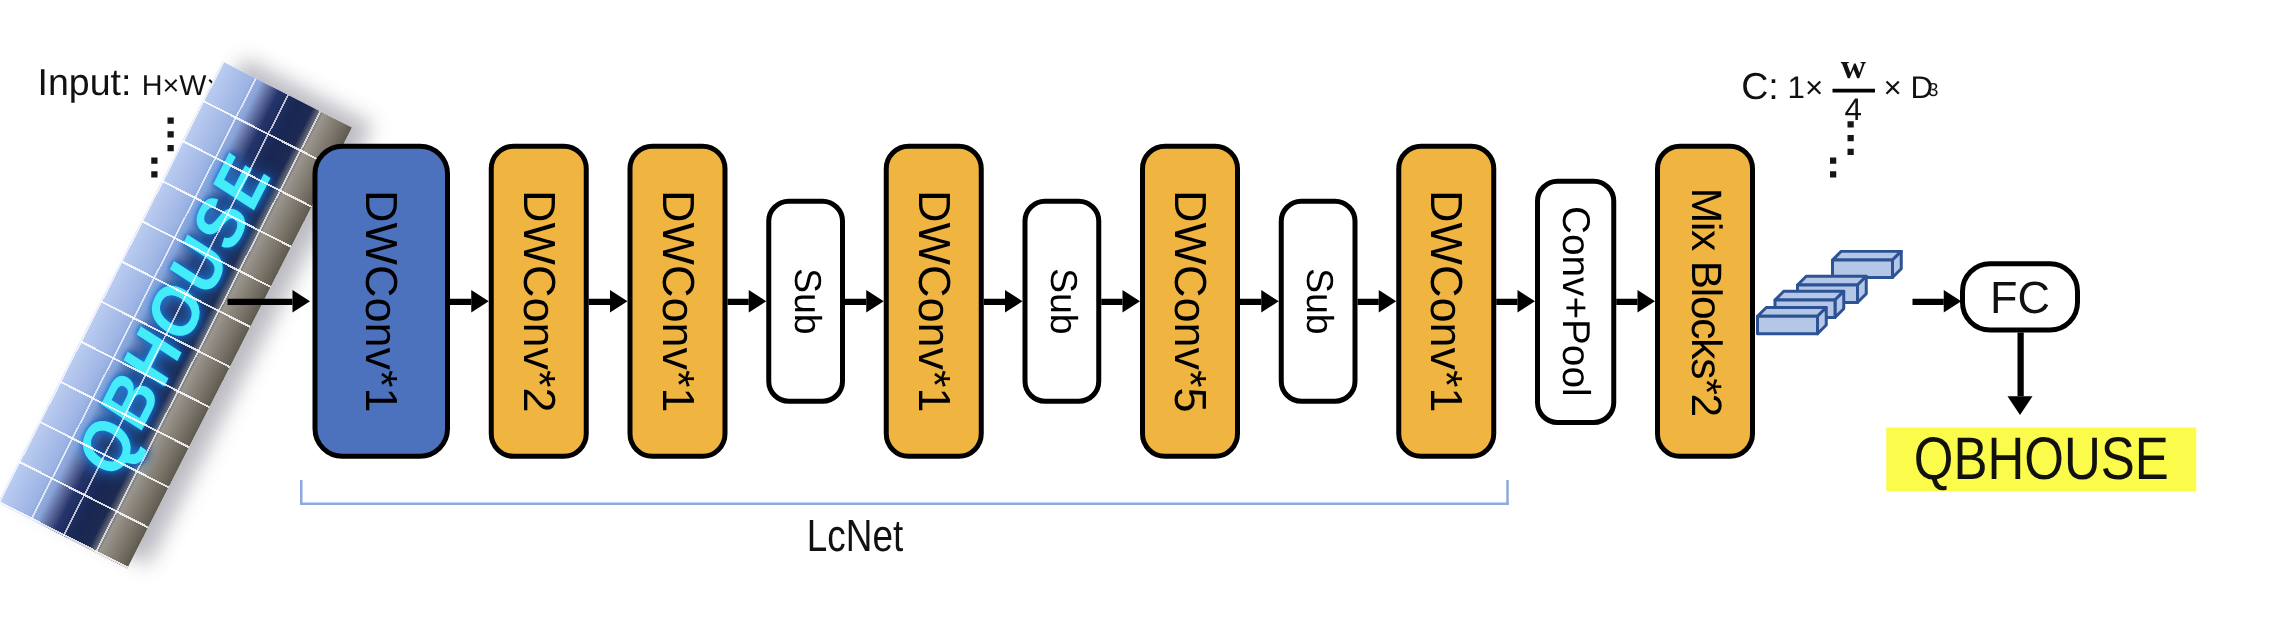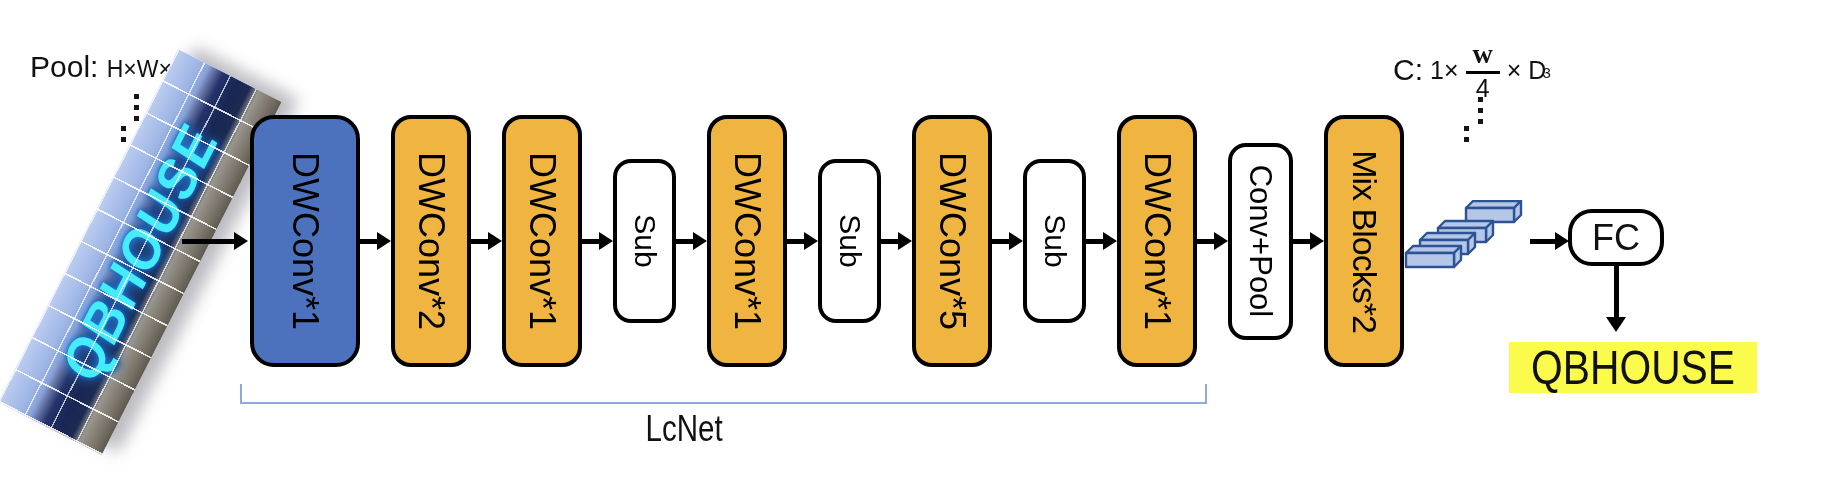--- a/index.html
+++ b/index.html
@@ -82,21 +82,21 @@
     border:4px solid #000;border-radius:24px;background:#fff;
     display:flex;align-items:center;justify-content:center;font-size:36px;}
   .result{position:absolute;left:1509px;top:342px;height:51px;min-width:209px;box-sizing:border-box;
     background:var(--highlight-yellow,#FBFB4B);display:flex;align-items:center;justify-content:center;padding:0 4px;}
   .result span{font-size:48px;display:inline-block;transform:scaleX(.85);white-space:nowrap;}
 </style>
 </head>
 <body style="--blue-block: #4C72BE; --orange-block: #F0B440; --white-block: #FFFFFF; --bracket: #8EA9DB; --highlight-yellow: #FBFB4B; --cuboid-fill: #B4C7E7; --cuboid-stroke: #2E5395; --photo-text-color: #43ECF8;">
 
 <div class="input-label">
-  <span>Pool:</span>
+  <span>Input:</span>
   <span class="dims">H×W×3</span>
 </div>
 <div class="dots d-input-a">
     <i></i>
     <i></i>
     <i></i>
   </div>
 <div class="dots d-input-b">
     <i></i>
     <i></i>

